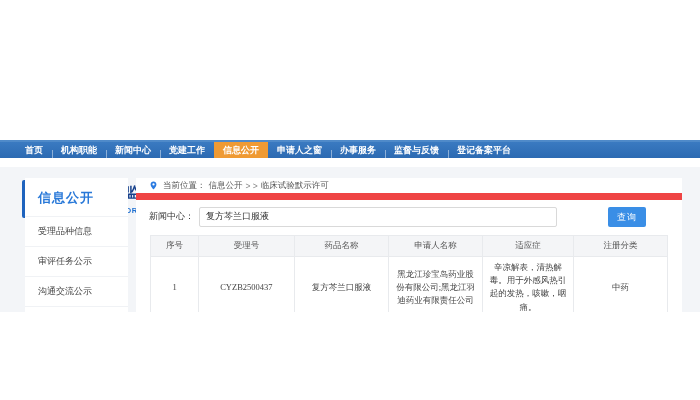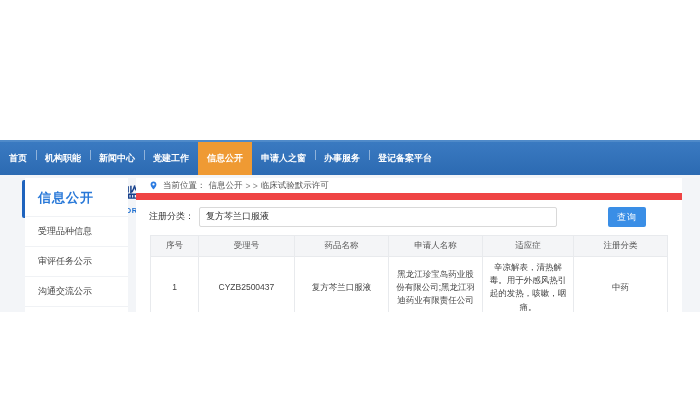--- a/index.html
+++ b/index.html
@@ -25,21 +25,21 @@
   .search-wrap { position:absolute; left:498px; top:111px; width:157px; height:22px; }
   .search-input { position:absolute; left:0; top:0; width:142px; height:21px; border:1px solid #e2e2e2; border-radius:11px; padding:0 8px 0 22px; font-size:8.5px; color:#333; outline:none; background:#fff;
     font-family:"Liberation Sans","DejaVu Sans",sans-serif; }
   .search-input::placeholder { color:#9aa0a6; }
   .search-icon { position:absolute; left:8px; top:5px; width:10px; height:10px; color:#9aa0a6; }
   .search-icon svg { width:10px; height:10px; }
   .search-btn { position:absolute; left:101px; top:-1px; width:56px; height:23px; background:#f5a129; border:none; border-radius:12px; color:#fff; font-size:9px; font-weight:bold; cursor:pointer; letter-spacing:2px;
     font-family:"Liberation Sans","DejaVu Sans",sans-serif; }
 
   
-  .nav { position:absolute; left:0; top:140px; width:700px; height:35px; background:linear-gradient(180deg,#3a7ac1,#2c6ab2); border-top:2px solid #4f8ac9; display:flex; align-items:stretch; }
+  .nav { position:absolute; left:0; top:140px; width:700px; height:18px; background:linear-gradient(180deg,#3a7ac1,#2c6ab2); border-top:2px solid #4f8ac9; display:flex; align-items:stretch; padding-left:16px; }
   .nav-item { position:relative; display:flex; align-items:center; padding:0 9px; color:#fff; font-size:9px; font-weight:bold; cursor:pointer; white-space:nowrap; }
   .nav-item + .nav-item::before { content:""; position:absolute; left:0; top:8px; width:1px; height:10px; background:rgba(255,255,255,0.45); }
   .nav-item.active { background:#ef9a33; }
   .nav-item.active::before, .nav-item.active + .nav-item::before { display:none; }
 
   
   .sidebar { position:absolute; left:25px; top:178px; width:103px; height:134px; background:#fff; overflow:hidden; }
   .sidebar-title { color:#2878d8; font-size:13px; font-weight:bold; padding:11px 0 9px 13px; letter-spacing:1px; }
   .sidebar-item { font-size:9px; color:#444; padding:8px 0 8px 13px; border-top:1px solid #f0f2f5; cursor:pointer; white-space:nowrap; }
 
@@ -53,21 +53,21 @@
   .crumb-sep { color:#888; }
 
   .query-row { position:relative; height:33px; display:flex; align-items:center; padding-left:13px; }
   .query-label { font-size:9px; color:#333; white-space:nowrap; }
   .query-input { margin-left:5px; width:358px; height:20px; border:1px solid #d9d9d9; border-radius:2px; font-size:9px; color:#333; padding:0 6px; outline:none;
     font-family:"Liberation Sans","DejaVu Sans",sans-serif; }
   .query-btn { position:absolute; left:472px; top:7px; width:38px; height:20px; background:#3a8ee6; border:none; border-radius:2px; color:#fff; font-size:9px; cursor:pointer; letter-spacing:1px;
     font-family:"Liberation Sans","DejaVu Sans",sans-serif; }
 
   .table-wrap { margin:2px 14px 0 14px; }
-  table { width:518px; border-collapse:collapse; table-layout:fixed; font-size:8.5px; color:#444; }
+  table { width:518px; border-collapse:collapse; table-layout:fixed; font-size:8.5px; color:#444;font-family:Liberation Serif, serif; }
   th { background:#f4f5f7; border:1px solid #e8eaed; font-weight:normal; color:#555; height:21px; padding:2px; }
   td { border:1px solid #e8eaed; text-align:center; vertical-align:middle; padding:4px 5px; line-height:1.55; }
   tr.data-row td { height:40px; }
   .c0{width:9.3%;} .c1{width:18.5%;margin-top:25px;} .c2{width:18.3%;} .c3{width:18.1%;} .c4{width:17.6%;} .c5{width:18.2%;}
 </style>
 </head>
 <body>
 
 <div class="stage">
   <div class="page-bg"></div>
@@ -127,20 +127,21 @@
   </div>
 
   <div class="nav">
     <div class="nav-item">首页</div>
     <div class="nav-item">机构职能</div>
     <div class="nav-item">新闻中心</div>
     <div class="nav-item">党建工作</div>
     <div class="nav-item active">信息公开</div>
     <div class="nav-item">申请人之窗</div>
     <div class="nav-item">办事服务</div>
+    <div class="nav-item">监督与反馈</div>
     <div class="nav-item">登记备案平台</div>
   </div>
 
   <div class="sidebar">
     <div class="sidebar-title">信息公开</div>
     <div class="sidebar-item">受理品种信息</div>
     <div class="sidebar-item">审评任务公示</div>
     <div class="sidebar-item">沟通交流公示</div>
     <div class="sidebar-item">特殊审批品种列表</div>
   </div>
@@ -152,21 +153,21 @@
             <path d="M6 0.8 C3.8 0.8 2.1 2.5 2.1 4.6 C2.1 7.3 6 11.2 6 11.2 C6 11.2 9.9 7.3 9.9 4.6 C9.9 2.5 8.2 0.8 6 0.8 Z M6 6 A1.5 1.5 0 1 1 6 3 A1.5 1.5 0 0 1 6 6 Z" fill="currentColor"></path>
           </svg>
       </span>
       <span>当前位置：</span>
       <span class="crumb-link">信息公开</span>
       <span class="crumb-sep">&gt; &gt;</span>
       <span>临床试验默示许可</span>
     </div>
 
     <div class="query-row">
-      <span class="query-label">注册分类：</span>
+      <span class="query-label">新闻中心：</span>
       <input class="query-input" type="text" value="复方芩兰口服液" style="">
       <button class="query-btn">查询</button>
     </div>
 
     <div class="table-wrap">
       <table>
         <thead>
           <tr>
             <th class="c0">序号</th>
             <th class="c1">受理号</th>

